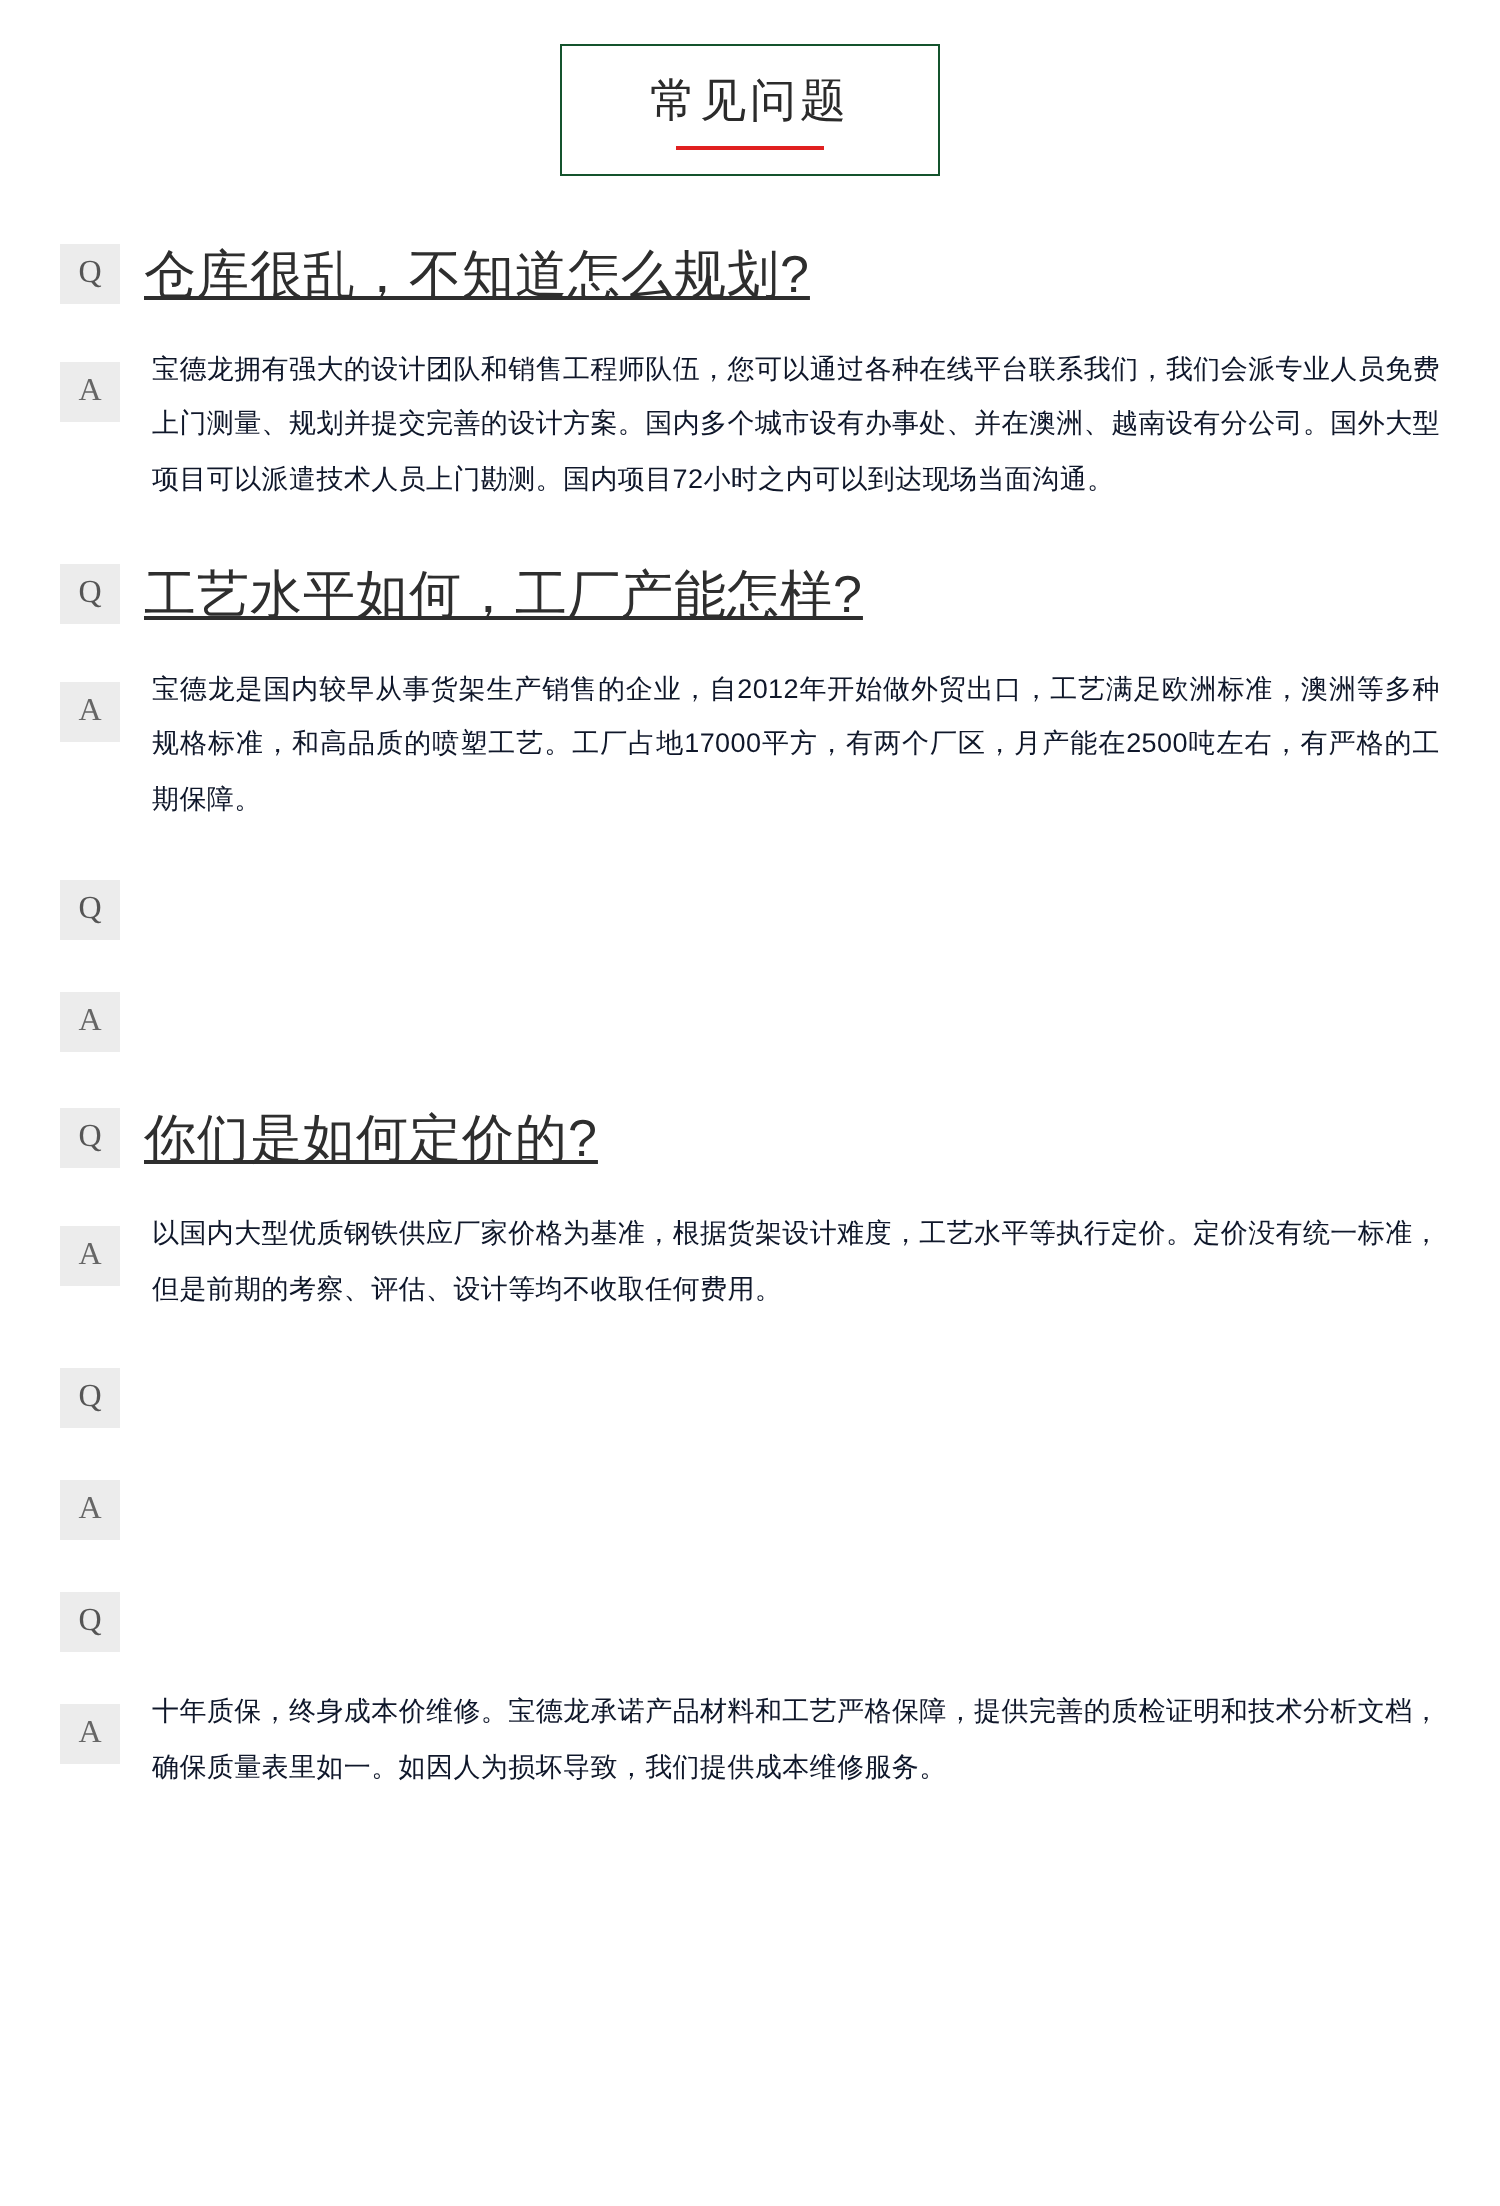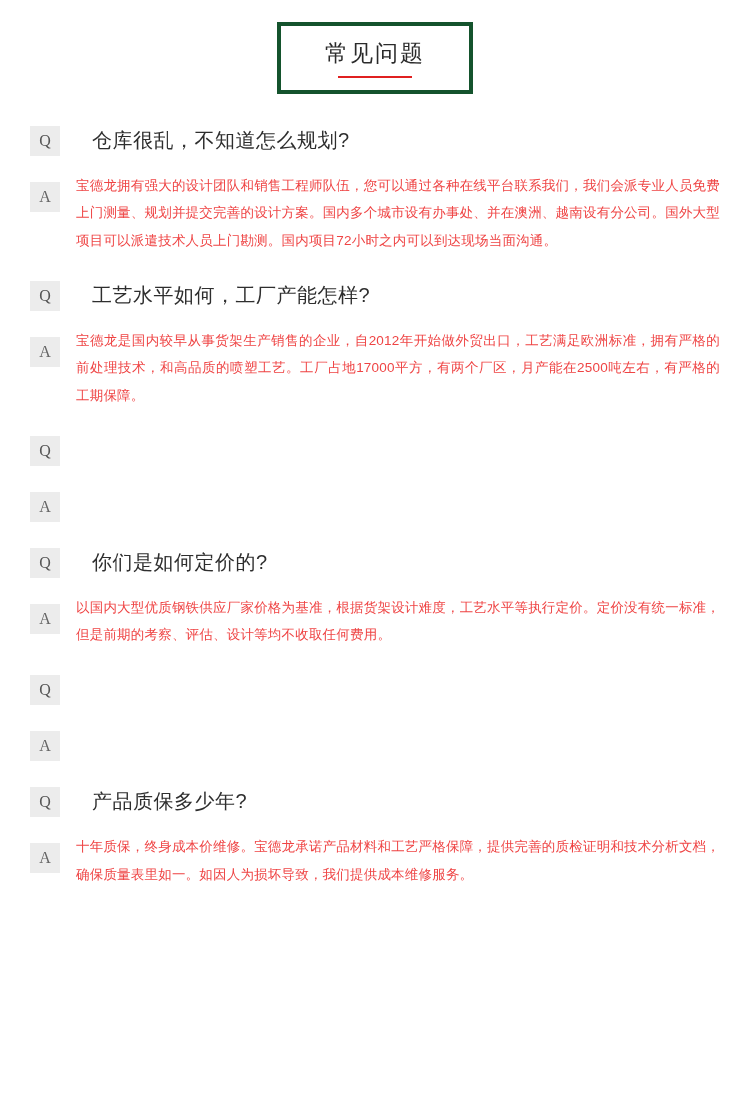--- a/index.html
+++ b/index.html
@@ -20,21 +20,21 @@
     padding: 0 0 24px 0;
   }
 
   
   .title-wrap {
     display: flex;
     justify-content: center;
     padding-top: 22px;
   }
   .title-box {
-    border: 4px solid #14532d;
+    border: 1px solid #14532d;
     padding: 14px 44px 12px 44px;
     text-align: center;
     background: #ffffff;
   }
   .title-text {
     font-size: 23px;
     color: #2b2b2b;
     letter-spacing: 2px;
     line-height: 1.2;
     font-weight: 500;
@@ -64,40 +64,41 @@
     min-width: 30px;
     background: #ececec;
     color: #555555;
     font-size: 16px;
     line-height: 30px;
     text-align: center;
     font-family: "Liberation Serif", "DejaVu Serif", serif;
     letter-spacing: 0;
   }
   .q-text {
-    margin-left: 32px;
-    font-size: 20px;
+    margin-left: 12px;
+    font-size: 26px;
     color: #2e2e2e;
     line-height: 1.35;
     letter-spacing: 0.5px;
+    text-decoration: underline;
   }
   .a-row {
     display: flex;
     align-items: flex-start;
     padding-top: 16px;
   }
   .badge-a {
     background: #ececec;
     color: #666666;
     margin-top: 10px;
   }
   .a-text {
     margin-left: 16px;
     font-size: 13.5px;
-    color: #ef4444;
+    color: #0f172a;
     line-height: 2.05;
     letter-spacing: 0.2px;
     text-align: justify;
     flex: 1;
   }
 </style>
 </head>
 <body>
 
 <div class="page">
@@ -122,21 +123,21 @@
       </div>
     </div>
 
     <div class="faq-item">
       <div class="q-row">
         <div class="badge">Q</div>
         <div class="q-text">工艺水平如何，工厂产能怎样?</div>
       </div>
       <div class="a-row">
         <div class="badge badge-a">A</div>
-        <div class="a-text">宝德龙是国内较早从事货架生产销售的企业，自2012年开始做外贸出口，工艺满足欧洲标准，拥有严格的前处理技术，和高品质的喷塑工艺。工厂占地17000平方，有两个厂区，月产能在2500吨左右，有严格的工期保障。</div>
+        <div class="a-text">宝德龙是国内较早从事货架生产销售的企业，自2012年开始做外贸出口，工艺满足欧洲标准，澳洲等多种规格标准，和高品质的喷塑工艺。工厂占地17000平方，有两个厂区，月产能在2500吨左右，有严格的工期保障。</div>
       </div>
     </div>
 
     <div class="faq-item">
       <div class="q-row">
         <div class="badge">Q</div>
       </div>
       <div class="a-row">
         <div class="badge badge-a">A</div>
       </div>
@@ -158,21 +159,20 @@
         <div class="badge">Q</div>
       </div>
       <div class="a-row">
         <div class="badge badge-a">A</div>
       </div>
     </div>
 
     <div class="faq-item">
       <div class="q-row">
         <div class="badge">Q</div>
-        <div class="q-text">产品质保多少年?</div>
       </div>
       <div class="a-row">
         <div class="badge badge-a">A</div>
         <div class="a-text">十年质保，终身成本价维修。宝德龙承诺产品材料和工艺严格保障，提供完善的质检证明和技术分析文档，确保质量表里如一。如因人为损坏导致，我们提供成本维修服务。</div>
       </div>
     </div>
 
   </div>
 </div>
 

